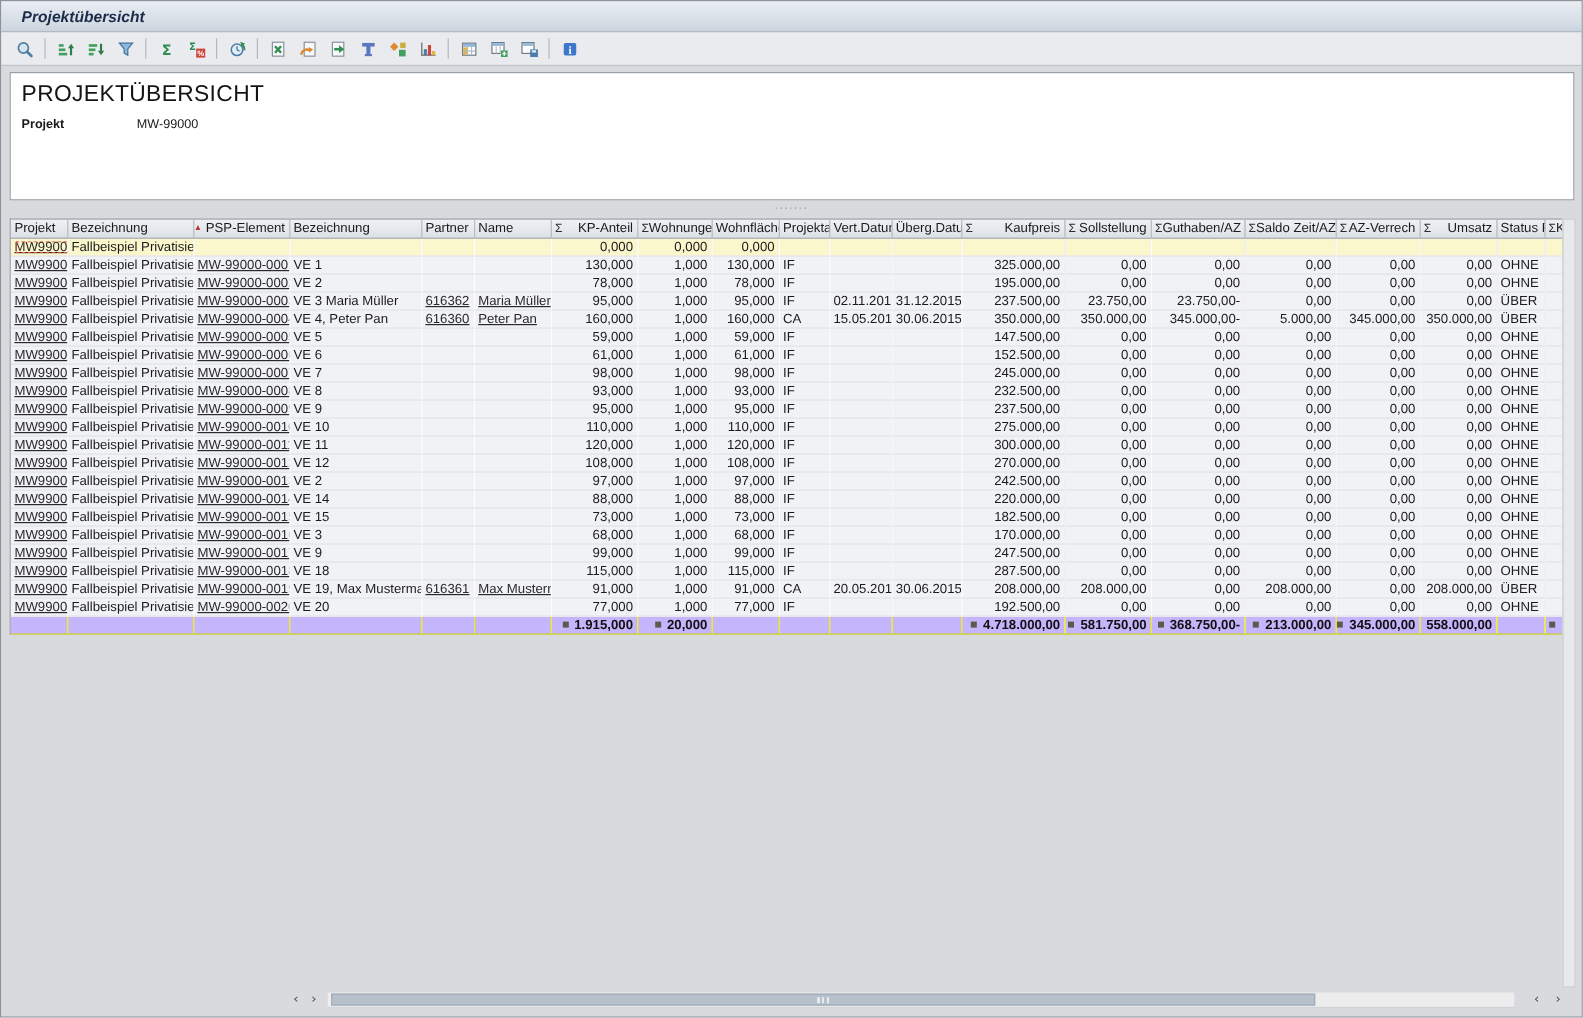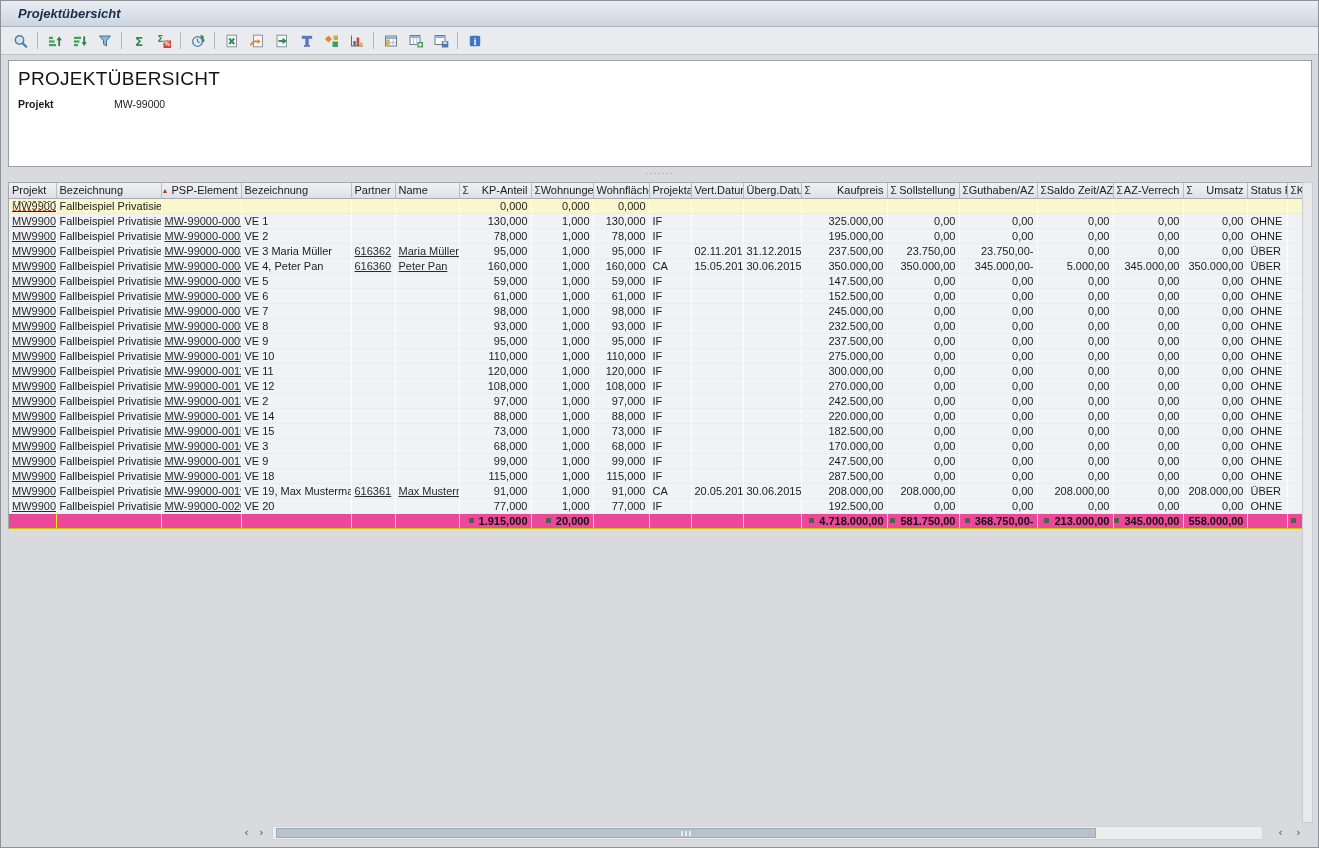--- a/index.html
+++ b/index.html
@@ -26,21 +26,21 @@
   .grid{position:absolute;left:7px;top:127px;width:1293px;overflow:hidden;border-top:1px solid #a3a8af;border-left:1px solid #a3a8af}
   table{border-collapse:collapse;table-layout:fixed;width:1298px;font-size:11px;color:#1b1b1b}
   th{height:15px;background:linear-gradient(#eff1f4,#dde1e6);border-right:1px solid #b9bec5;border-bottom:1px solid #a8adb4;font-weight:normal;padding:0 3px;white-space:nowrap;overflow:hidden;text-align:left;box-sizing:border-box}
   td{height:14px;line-height:14px;border-right:1px solid #fff;border-bottom:1px solid #e9ebee;padding:0 3px;white-space:nowrap;overflow:hidden;background:#f1f2f5;box-sizing:border-box}
   td.num,th.num{text-align:right}
   .th-flex{display:flex;justify-content:space-between;align-items:center}
   .th-end{display:flex;justify-content:flex-end;align-items:center;gap:3px}
   .sigma{color:#2b2b2b;font-size:10px}
   .sort-tri{color:#b03a3a;font-size:7px;line-height:7px}
   tr.project-row td{background:#fbf7cd}
-  tr.totals-row td{background:#ec4899;font-weight:bold;color:#111;border-right:1px solid #f2f200;border-bottom:1px solid #caca00;height:15px}
+  tr.totals-row td{background:#c4b5fd;font-weight:bold;color:#111;border-right:1px solid #f2f200;border-bottom:1px solid #caca00;height:15px}
   a.cell-link{color:#2a2a2a;text-decoration:underline;cursor:pointer}
   .focus-cell{outline:1.5px dashed #df4f4a;outline-offset:-2px;border-radius:2px}
   .sq{display:inline-block;width:5px;height:5px;background:#595c4d;margin-right:5px;flex:0 0 5px}
   .tot-flex{display:flex;justify-content:flex-end;align-items:center}
   .tot-flex.only{justify-content:flex-start}
   
   .v-scrollbar{position:absolute;left:1301px;top:127px;width:11px;height:641px;background:#e8e9eb;border:1px solid #c9ccd0;box-sizing:border-box}
   .hscroll-row{position:absolute;left:0;right:0;top:768px;height:20px}
   .scroll-btn{position:absolute;width:15px;height:15px;display:flex;align-items:center;justify-content:center;font-size:11px;color:#4a4e54;cursor:pointer;font-family:"DejaVu Sans",sans-serif}
   .hscroll-track{position:absolute;left:271px;top:3px;width:991px;height:14px;background:#ededee;border:1px solid #d2d4d7;box-sizing:border-box}

